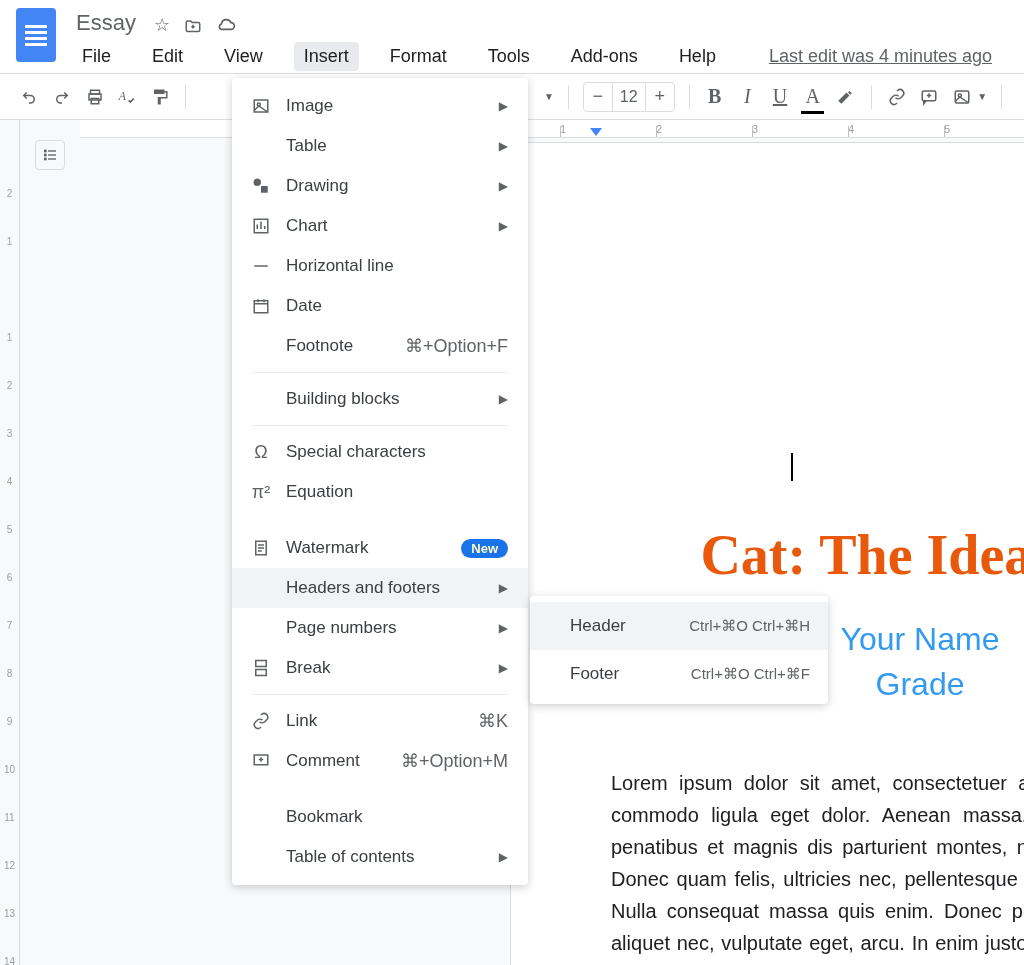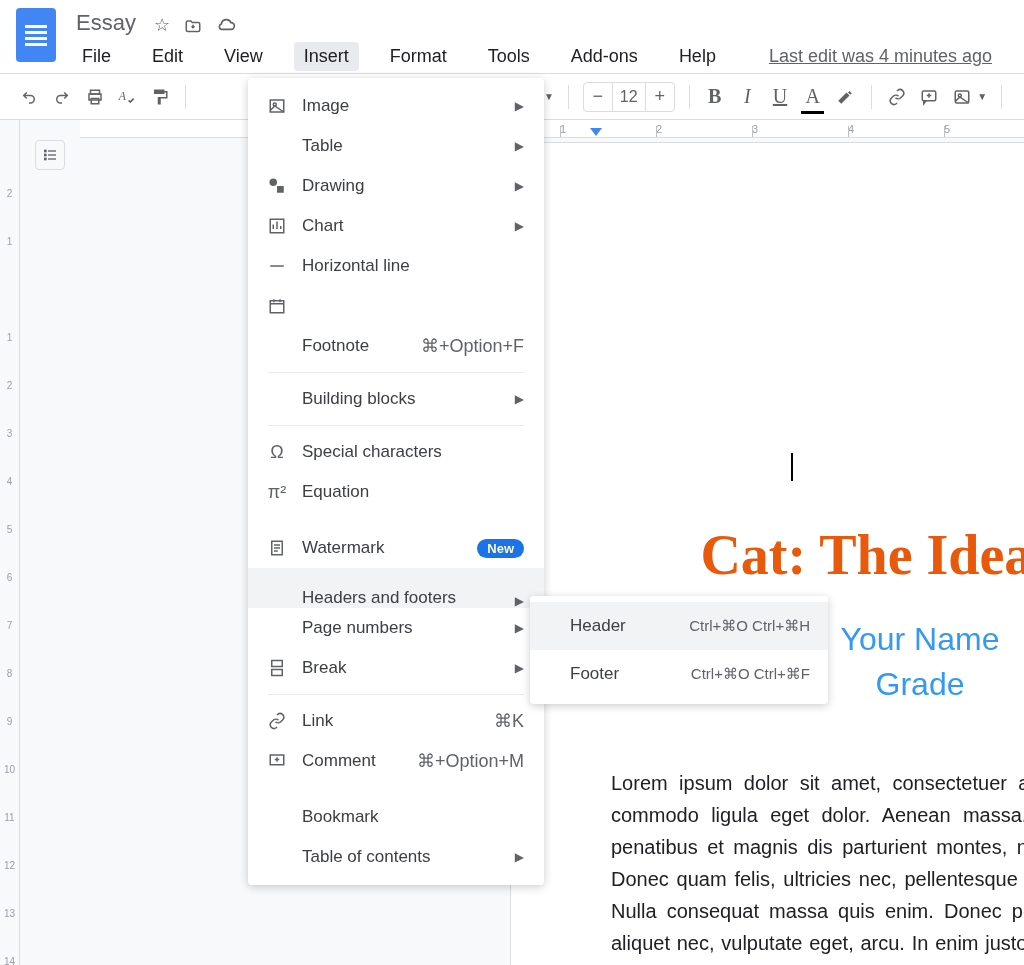--- a/index.html
+++ b/index.html
@@ -46,23 +46,23 @@
   .ruler-num::before { content:''; position:absolute; left:0; top:3px; height:12px; border-left:1px solid #bdc1c6; }
   .indent-marker { position:absolute; top:8px; left:510px; width:0; height:0; border-left:6px solid transparent; border-right:6px solid transparent; border-top:8px solid #4285f4; }
 
   .page { position:absolute; top:22px; left:510px; width:820px; height:1060px; background:#fff; border:1px solid #dadce0; padding:80px 100px; }
   .cursor { width:2px; height:28px; background:#000; position:absolute; top:310px; left:280px; }
   .essay-title { font-family: 'Rockwell', 'Roboto Slab', serif; font-weight:bold; font-size:56px; color:#e8590c; text-align:center; margin-top:300px; }
   .essay-sub { font-family: Arial, sans-serif; font-size:32px; color:#339af0; text-align:center; margin-top:30px; line-height:1.4; }
   .essay-body { font-family: Arial, sans-serif; font-size:20px; color:#202124; margin-top:60px; text-align:justify; line-height:1.6; }
 
   
-  .dropdown { position:absolute; top:78px; left:248px; width:296px; background:#fff; border-radius:4px; box-shadow:0 2px 10px rgba(0,0,0,.2); padding:8px 0; z-index:10; font-size:17px; }
+  .dropdown { position:absolute; top:78px; left:232px; width:296px; background:#fff; border-radius:4px; box-shadow:0 2px 10px rgba(0,0,0,.2); padding:8px 0; z-index:10; font-size:17px; }
   .dd-item { display:flex; align-items:center; height:40px; padding:0 20px 0 16px; cursor:pointer; position:relative; }
-  .dd-item.hover { background:#f1f3f4;align-items:flex-end; }
+  .dd-item.hover { background:#f1f3f4; }
   .dd-icon { width:26px; display:flex; justify-content:center; color:#5f6368; font-size:18px; }
   .dd-label { flex:1; margin-left:12px; color:#3c4043; }
   .dd-arrow { color:#5f6368; font-size:12px; }
   .dd-shortcut { color:#5f6368; font-size:18px; }
   .dd-sep { height:1px; background:#e8eaed; margin:6px 20px; }
   .badge-new { background:#1a73e8; color:#fef9c3; font-size:13px; font-weight:700; padding:2px 10px; border-radius:12px; }
 
   
   .submenu { position:absolute; top:596px; left:530px; width:298px; background:#fff; border-radius:4px; box-shadow:0 2px 8px rgba(0,0,0,.2); padding:6px 0; z-index:11; font-size:17px; }
   .sub-item { display:flex; align-items:center; height:48px; padding:0 18px 0 40px; cursor:pointer; }
@@ -283,20 +283,21 @@
   </div>
   <div class="dd-item">
     <span class="dd-icon">
         <svg width="18" height="18" viewBox="0 0 24 24" fill="none" stroke="#5f6368" stroke-width="2">
           <rect x="3" y="5" width="18" height="16"></rect>
           <line x1="3" y1="9" x2="21" y2="9"></line>
           <line x1="8" y1="3" x2="8" y2="7"></line>
           <line x1="16" y1="3" x2="16" y2="7"></line>
         </svg>
       </span>
+    <span class="dd-label">Date</span>
   </div>
   <div class="dd-item">
     <span class="dd-icon"></span>
     <span class="dd-label">Footnote</span>
     <span class="dd-shortcut">⌘+Option+F</span>
   </div>
   <div class="dd-sep"></div>
   <div class="dd-item">
     <span class="dd-icon"></span>
     <span class="dd-label">Building blocks</span>

